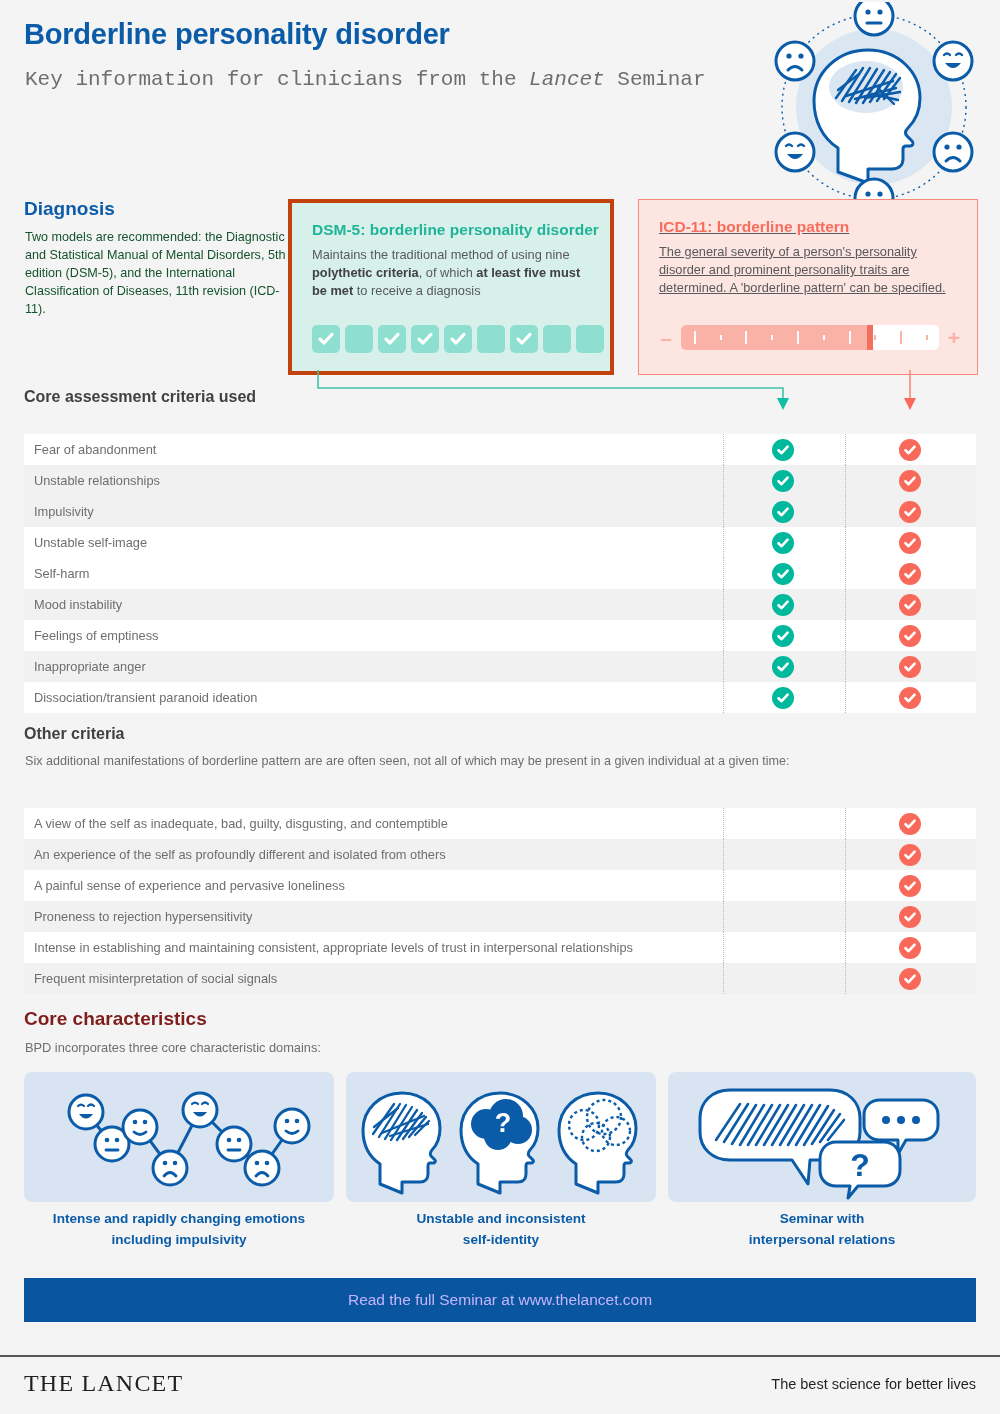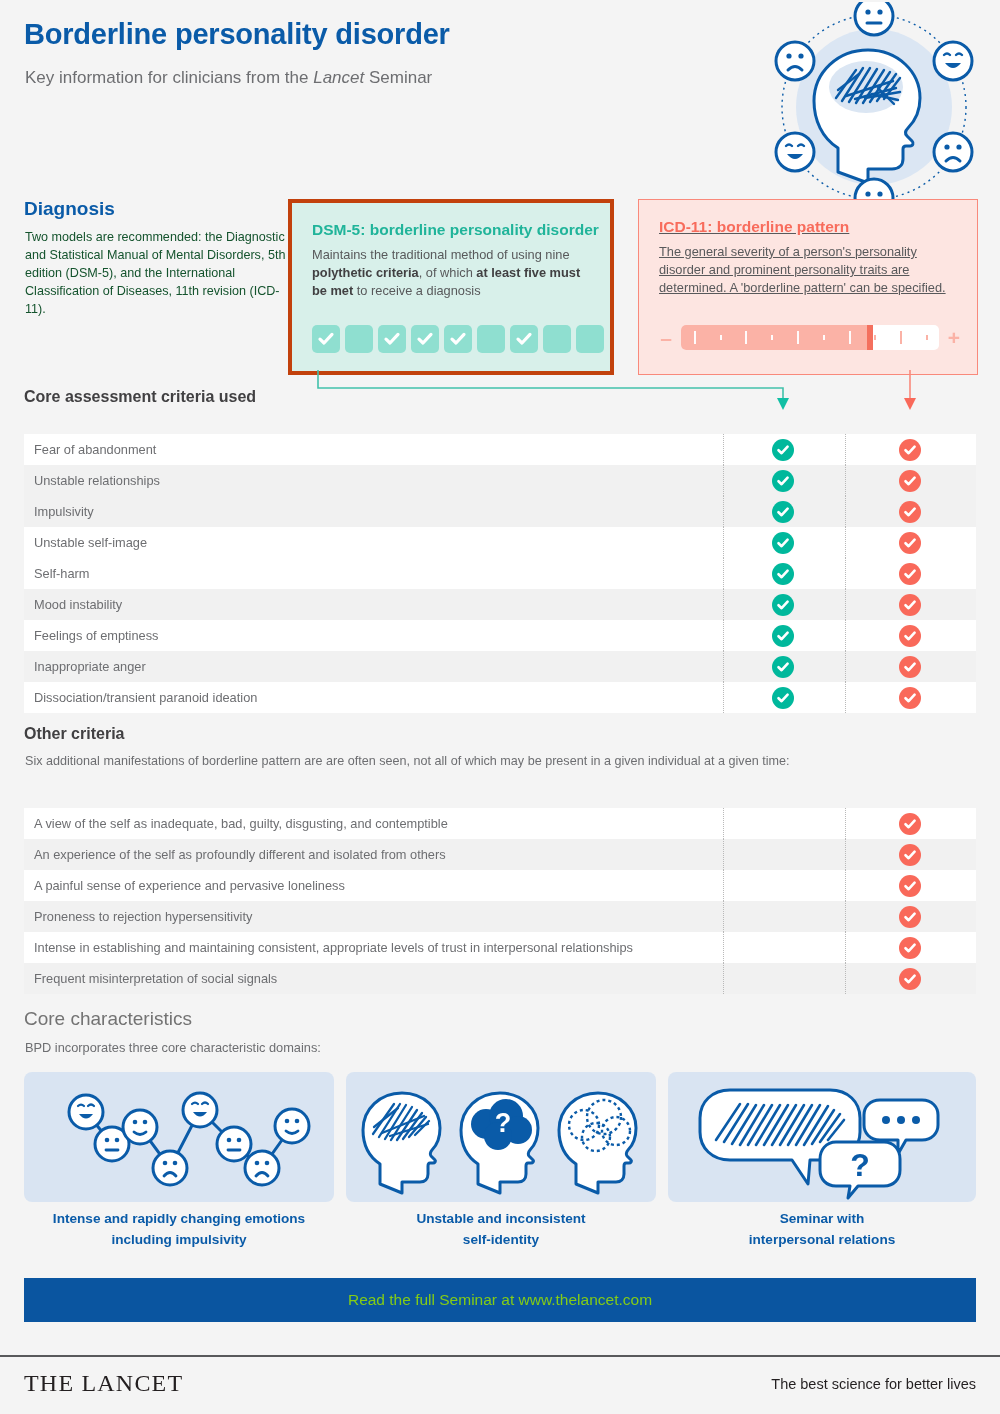--- a/index.html
+++ b/index.html
@@ -12,21 +12,21 @@
   }
   .page{position:relative;width:1000px;height:1414px;}
 
   
   .title{
     position:absolute;left:24px;top:18px;
     font-size:29px;font-weight:bold;color:#0a5ba8;letter-spacing:-0.2px;
   }
   .subtitle{
     position:absolute;left:25px;top:68px;
-    font-size:17px;color:#6d6e71;font-weight:normal;
+    font-size:21px;color:#6d6e71;font-weight:normal;font-family:Liberation Mono, monospace;
   }
   .subtitle em{font-style:italic;}
 
   
   .headgraphic{position:absolute;left:760px;top:2px;width:228px;height:210px;}
 
   
   .h2-blue{
     font-size:19px;font-weight:bold;color:#0a5ba8;
   }
@@ -92,21 +92,21 @@
   
   .h3{
     font-size:16px;font-weight:bold;color:#414042;
   }
   .sec-core{position:absolute;left:24px;top:388px;}
   .sec-other{position:absolute;left:24px;top:725px;}
   .sec-other-sub{
     position:absolute;left:25px;top:754px;width:930px;
     font-size:12.6px;color:#6d6e71;
   }
-  .core-char-head{position:absolute;left:24px;top:1008px;font-size:19px;font-weight:normal;color:#737373;}
+  .core-char-head{position:absolute;left:24px;top:1008px;font-size:19px;font-weight:bold;color:#7f1d1d;}
   .core-char-sub{position:absolute;left:25px;top:1040px;font-size:12.8px;color:#6d6e71;}
 
   
   .tbl{position:absolute;left:24px;width:952px;margin-top:16px;}
   .tbl-core{top:418px;}
   .tbl-other{top:792px;}
   .trow{
     position:relative;height:31px;background:#ffffff;
     display:flex;align-items:center;
   }
@@ -140,21 +140,21 @@
     position:absolute;top:1208px;text-align:center;
     font-size:13.6px;font-weight:bold;color:#0a5ba8;line-height:21px;
   }
   .pcap.p1{left:24px;width:310px;}
   .pcap.p2{left:346px;width:310px;}
   .pcap.p3{left:668px;width:308px;}
 
   
   .cta{
     position:absolute;left:24px;top:1278px;width:952px;height:44px;
-    background:#0a55a0;color:#84cc16;display:flex;align-items:center;justify-content:center;
+    background:#0a55a0;color:#c4b5fd;display:flex;align-items:center;justify-content:center;
     font-size:15.5px;
   }
   .footrule{position:absolute;left:0;top:1355px;width:1000px;height:2px;background:#58595b;}
   .lancet{
     position:absolute;left:24px;top:1370px;
     font-family:"Liberation Serif", serif;font-size:24px;letter-spacing:1.2px;color:#231f20;
   }
   .tagline{
     position:absolute;right:24px;top:1376px;
     font-size:14.5px;color:#231f20;

